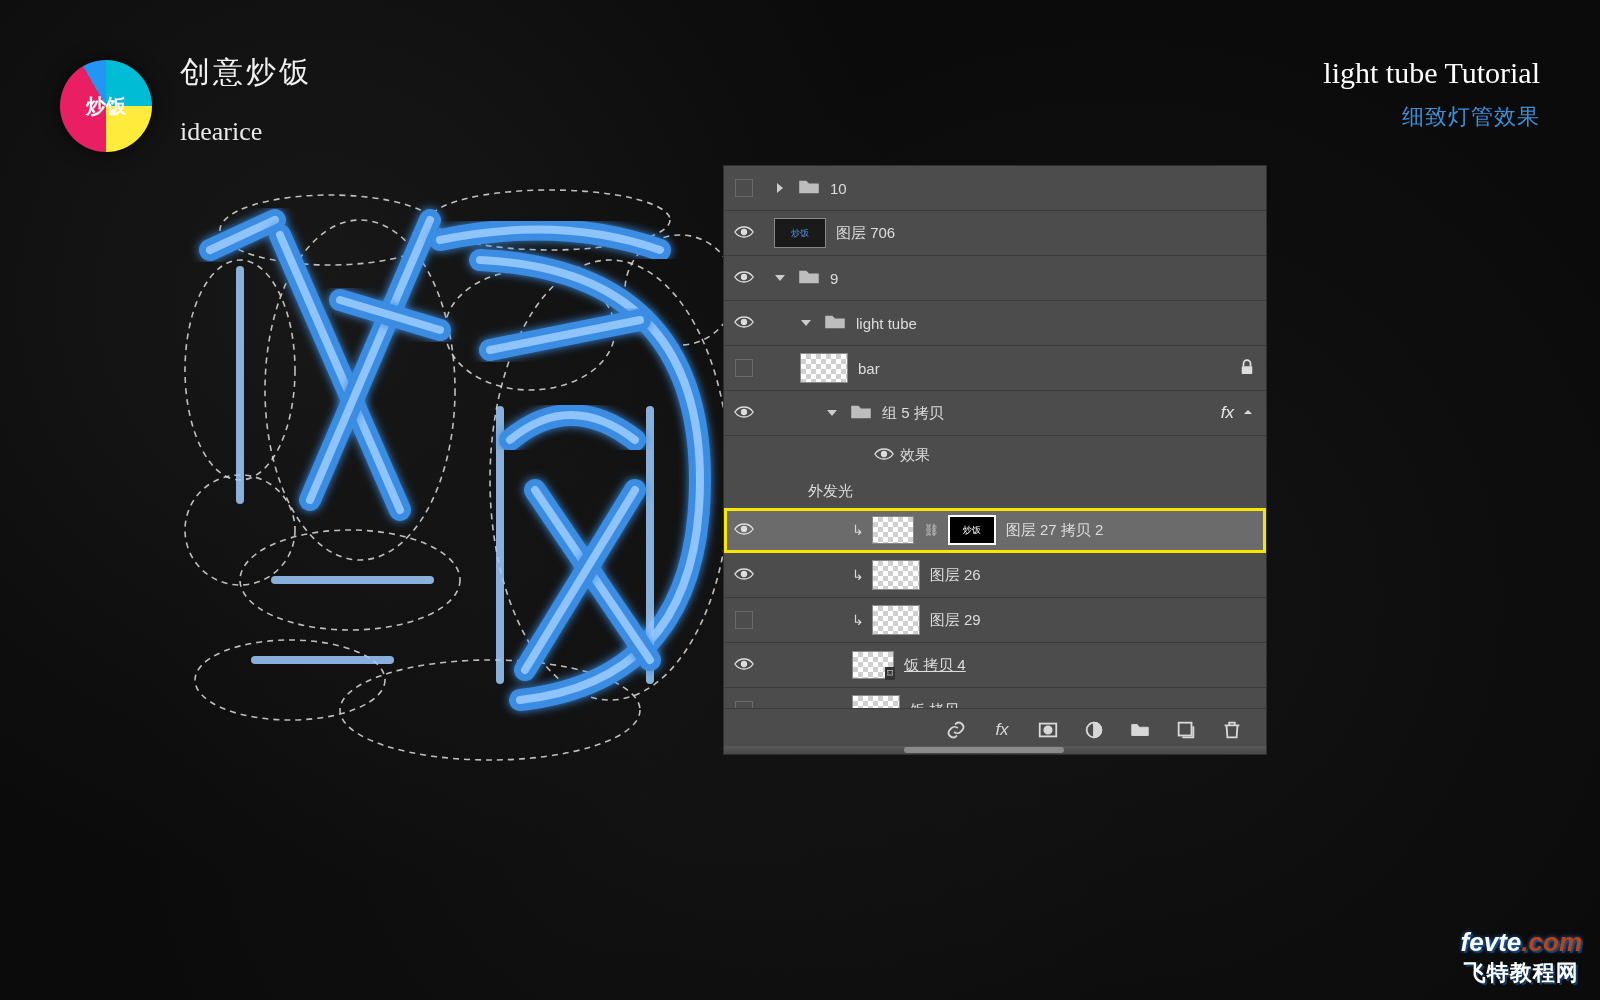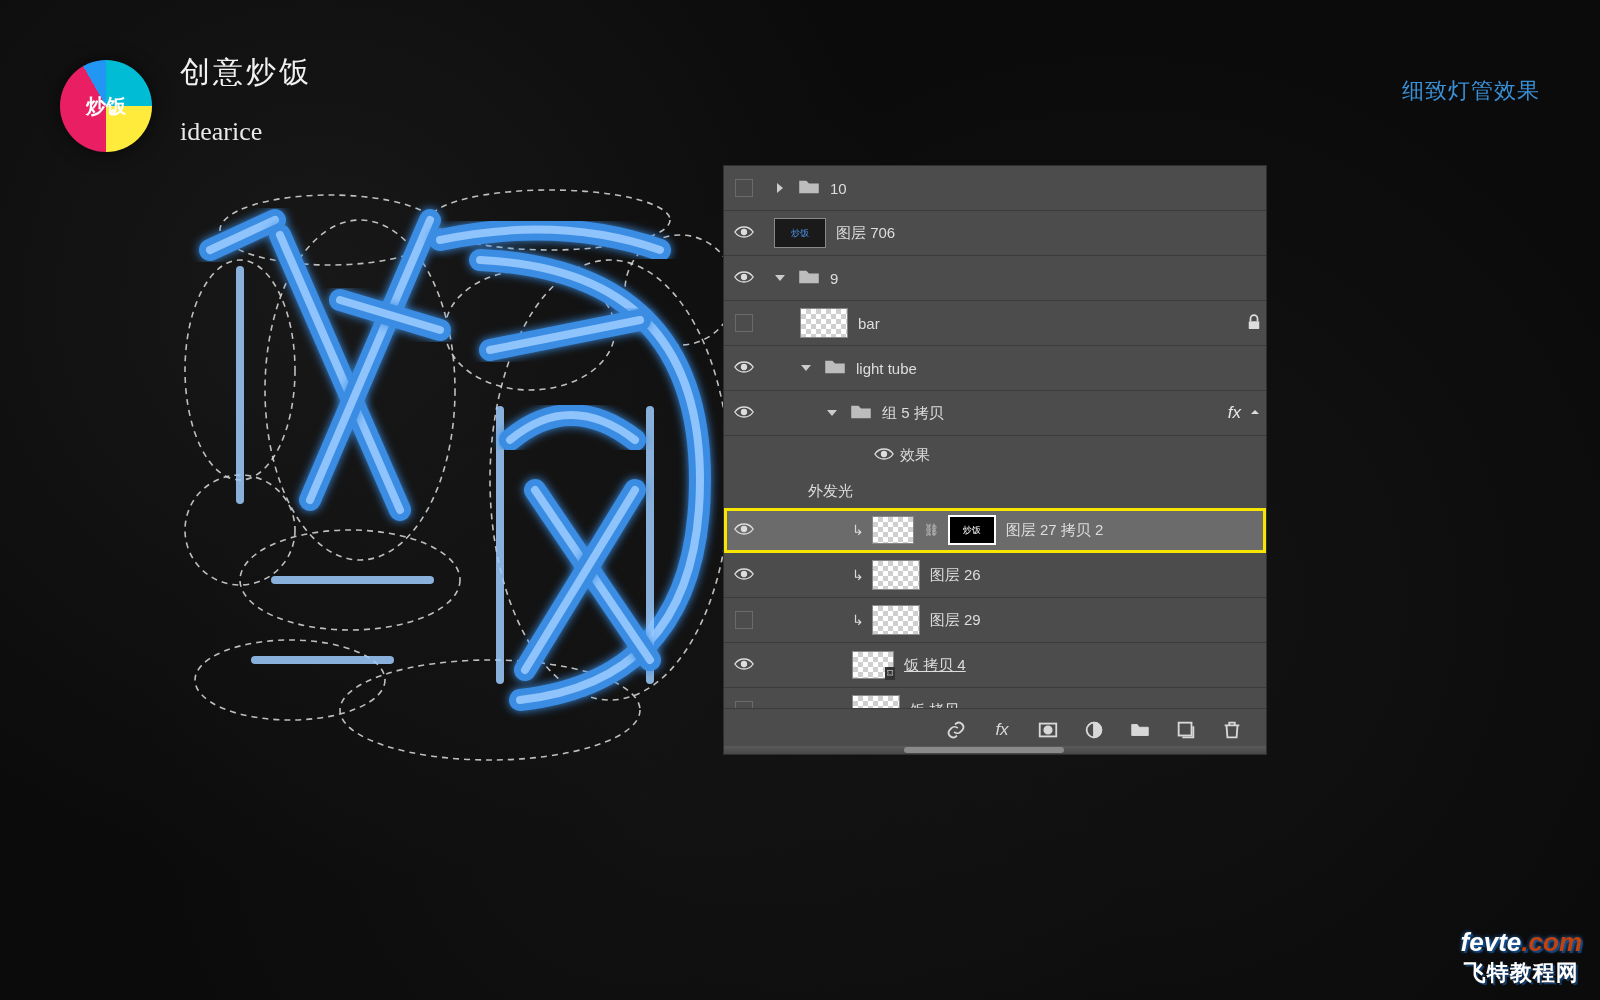--- a/index.html
+++ b/index.html
@@ -25,42 +25,42 @@
     background: conic-gradient(#00bcd4 0 90deg, #ffeb3b 90deg 180deg, #e91e63 180deg 330deg, #2196f3 330deg 360deg);
     box-shadow: 0 0 18px rgba(0,0,0,0.6);
     display:flex; align-items:center; justify-content:center;
     color:#fff; font-weight:bold; font-size:20px;
   }
   .brand { position:absolute; left:180px; top:52px; }
   .brand-cn { font-size:30px; letter-spacing:3px; color:#f0f0f0; font-weight:400; }
   .brand-en { font-size:26px; margin-top:24px; color:#eaeaea; font-family: "Segoe Script","Comic Sans MS",cursive; }
   .title-block { position:absolute; right:60px; top:56px; text-align:right; }
   .title-en { font-size:30px; font-family:"Segoe Script","Comic Sans MS",cursive; color:#fff; }
-  .title-cn { font-size:22px; color:#3a8fd6; letter-spacing:1px; margin-top:20px;text-align:center; }
+  .title-cn { font-size:22px; color:#3a8fd6; letter-spacing:1px; margin-top:12px; }
 
   
   .neon-canvas { position:absolute; left:180px; top:180px; width:540px; height:560px; }
   .neon-canvas svg { width:100%; height:100%; overflow:visible; }
   .dash { fill:none; stroke:rgba(210,210,210,0.9); stroke-width:1.6; stroke-dasharray:6 5; }
   .tube { fill:none; stroke:#3a8de3; stroke-width:22; stroke-linecap:round; filter:url(#tubeglow); }
   .tube-hi { fill:none; stroke:#9ecdff; stroke-width:8; stroke-linecap:round; opacity:0.85; }
 
   
   .panel {
     position:absolute; left:723px; top:165px; width:544px; height:590px;
     background:#4c4c4c; border:1px solid #2f2f2f; font-size:15px; color:#ddd;
   }
   .rows { width:100%; }
   .row { display:flex; align-items:center; height:45px; border-bottom:1px solid #3b3b3b; position:relative; }
   .row.selected { background:#6b6b6b; }
   .row.highlighted { outline:3px solid #f6e600; outline-offset:-3px; }
   .vis-col { width:40px; display:flex; align-items:center; justify-content:center; }
   .vis-eye svg { width:20px; height:14px; }
   .vis-empty { width:18px; height:18px; border:1px solid #6a6a6a; }
-  .content { display:flex; align-items:center; gap:10px; flex:1; padding-right:5px; }
+  .content { display:flex; align-items:center; gap:10px; flex:1; padding-right:12px; }
   .indent { display:inline-block; }
   .disclosure { width:14px; display:inline-flex; color:#ccc; }
   .disclosure svg { width:12px; height:12px; }
   .folder-icon svg, .layer-thumb, .mini-thumb { flex-shrink:0; }
   .folder-icon svg { width:22px; height:16px; }
   .layer-thumb {
     width:52px; height:30px; border:1px solid #888; background:#1a1a1a;
     display:flex; align-items:center; justify-content:center; font-size:9px; color:#4a90e2;
   }
   .checker {
@@ -110,20 +110,21 @@
 <div class="bg-texture"></div>
 
 <div class="logo-badge">
     <span>炒饭</span>
   </div>
 <div class="brand">
   <div class="brand-cn">创意炒饭</div>
   <div class="brand-en">idearice</div>
 </div>
 <div class="title-block">
+  <div class="title-en">light tube Tutorial</div>
   <div class="title-cn">细致灯管效果</div>
 </div>
 
 <div class="neon-canvas">
   <svg viewBox="0 0 540 560">
     <defs>
       <filter id="tubeglow" x="-40%" y="-40%" width="180%" height="180%">
         <feGaussianBlur stdDeviation="5" result="b"></feGaussianBlur>
         <feMerge>
             <feMergeNode in="b"></feMergeNode>
@@ -232,20 +233,41 @@
           </span>
           <span class="folder-icon"><svg viewBox="0 0 24 18" fill="#bdbdbd">
               <path d="M1 2h8l3 3h11v11H1z"></path>
             </svg></span>
           <span class="label">9</span>
           <span class="right-slot"></span>
         </div>
       </div>
       <div class="row">
         <div class="vis-col">
+          <span class="vis-eye"><svg viewBox="0 0 24 16" fill="none" stroke="#ddd" stroke-width="1.6">
+              <path d="M1 8s4-6 11-6 11 6 11 6-4 6-11 6S1 8 1 8z"></path>
+              <circle cx="12" cy="8" r="3" fill="#ddd"></circle>
+            </svg></span>
+        </div>
+        <div class="content">
+          <span class="indent" style="width: 26px;"></span>
+          <span class="disclosure">
+            <svg viewBox="0 0 12 12" fill="#ccc">
+              <path d="M1 3l5 6 5-6z"></path>
+            </svg>
+          </span>
+          <span class="folder-icon"><svg viewBox="0 0 24 18" fill="#bdbdbd">
+              <path d="M1 2h8l3 3h11v11H1z"></path>
+            </svg></span>
+          <span class="label">light tube</span>
+          <span class="right-slot"></span>
+        </div>
+      </div>
+      <div class="row">
+        <div class="vis-col">
           <span class="vis-empty"></span>
         </div>
         <div class="content">
           <span class="indent" style="width: 26px;"></span>
           <div class="checker"></div>
           <span class="label">bar</span>
           <span class="right-slot">
             <span class="lock-icon"><svg viewBox="0 0 16 18" fill="#ddd">
                 <rect x="2" y="8" width="12" height="9" rx="1"></rect>
                 <path d="M4 8V5a4 4 0 0 1 8 0v3" fill="none" stroke="#ddd" stroke-width="2"></path>
@@ -254,41 +276,20 @@
         </div>
       </div>
       <div class="row">
         <div class="vis-col">
           <span class="vis-eye"><svg viewBox="0 0 24 16" fill="none" stroke="#ddd" stroke-width="1.6">
               <path d="M1 8s4-6 11-6 11 6 11 6-4 6-11 6S1 8 1 8z"></path>
               <circle cx="12" cy="8" r="3" fill="#ddd"></circle>
             </svg></span>
         </div>
         <div class="content">
-          <span class="indent" style="width: 26px;"></span>
-          <span class="disclosure">
-            <svg viewBox="0 0 12 12" fill="#ccc">
-              <path d="M1 3l5 6 5-6z"></path>
-            </svg>
-          </span>
-          <span class="folder-icon"><svg viewBox="0 0 24 18" fill="#bdbdbd">
-              <path d="M1 2h8l3 3h11v11H1z"></path>
-            </svg></span>
-          <span class="label">light tube</span>
-          <span class="right-slot"></span>
-        </div>
-      </div>
-      <div class="row">
-        <div class="vis-col">
-          <span class="vis-eye"><svg viewBox="0 0 24 16" fill="none" stroke="#ddd" stroke-width="1.6">
-              <path d="M1 8s4-6 11-6 11 6 11 6-4 6-11 6S1 8 1 8z"></path>
-              <circle cx="12" cy="8" r="3" fill="#ddd"></circle>
-            </svg></span>
-        </div>
-        <div class="content">
           <span class="indent" style="width: 52px;"></span>
           <span class="disclosure">
             <svg viewBox="0 0 12 12" fill="#ccc">
               <path d="M1 3l5 6 5-6z"></path>
             </svg>
           </span>
           <span class="folder-icon"><svg viewBox="0 0 24 18" fill="#bdbdbd">
               <path d="M1 2h8l3 3h11v11H1z"></path>
             </svg></span>
           <span class="label">组 5 拷贝</span>

